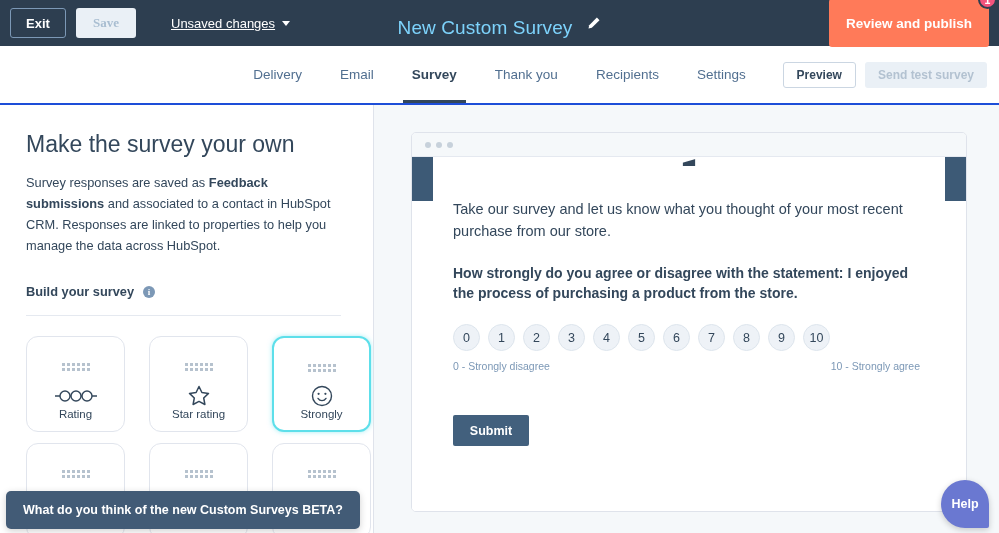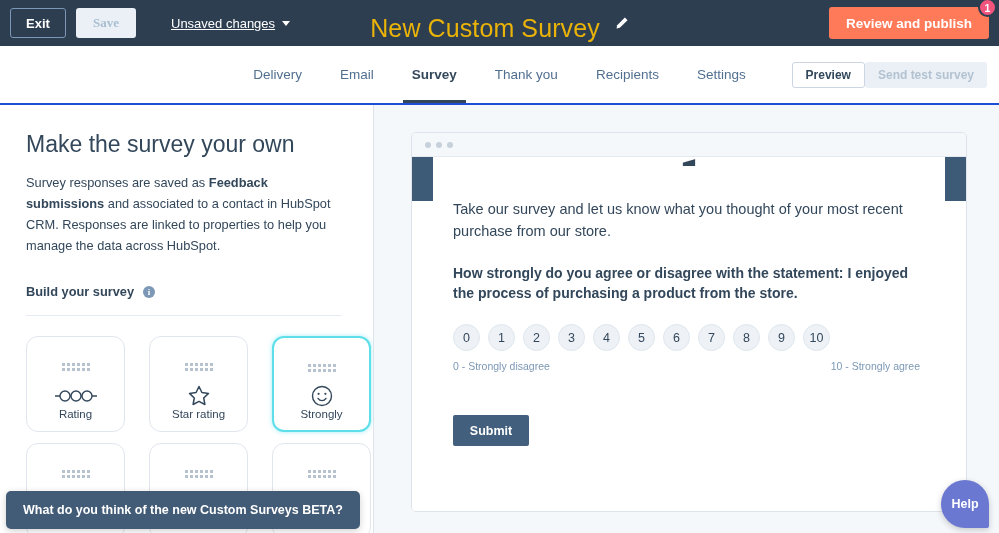--- a/index.html
+++ b/index.html
@@ -43,32 +43,32 @@
     border-left: 4.5px solid transparent;
     border-right: 4.5px solid transparent;
     border-top: 5px solid #ffffff;
   }
   .title-wrap {
     position: absolute; left: 0; right: 0; top: 0; height: 46px;
     display: flex; align-items: center; justify-content: center;
     pointer-events: none;
   }
   .survey-title {
-    color: #eab308; font-size: 25px; font-weight: 400; letter-spacing: .1px; margin-top: 10px;
+    color: #7dd3fc; font-size: 19px; font-weight: 400; letter-spacing: .1px; margin-top: 10px;
   }
   .pencil-icon {
     margin-left: 14px; pointer-events: auto; cursor: pointer;
     display: flex; align-items: center;
   }
   .topbar-right {
     margin-left: auto; display: flex; align-items: center;
     position: relative; z-index: 5;
   }
   .btn-publish {
-    height: 32px; padding: 0 17px; background: #ff7a59; color: #ffffff;
+    height: 48px; padding: 0 17px; background: #ff7a59; color: #ffffff;
     border: none; border-radius: 3px; font-size: 13.5px; font-weight: 600;
     cursor: pointer; display: flex; align-items: center;
   }
   .badge {
     position: absolute; top: -9px; right: -8px;
     width: 19px; height: 19px; border-radius: 50%;
     background: #f2547d; color: #ffffff;
     font-size: 10.5px; font-weight: 700;
     display: flex; align-items: center; justify-content: center;
     border: 2px solid #2d3e50;
@@ -85,21 +85,21 @@
     display: flex; align-items: center; padding: 0 19px;
     font-size: 13.5px; color: #516f90; cursor: pointer;
     height: 100%; position: relative;
   }
   .tab.active { color: #33475b; font-weight: 700; }
   .tab.active::after {
     content: ""; position: absolute; left: 10px; right: 10px; bottom: 0;
     height: 3px; background: #33475b;
   }
   .tabbar-right {
-    position: absolute; right: 12px; display: flex; align-items: center; 
+    position: absolute; right: 12px; display: flex; align-items: center; gap: 9px;
   }
   .btn-preview {
     height: 26px; padding: 0 13px; background: #ffffff; color: #33475b;
     border: 1px solid #cbd6e2; border-radius: 3px;
     font-size: 12px; font-weight: 600; cursor: pointer;
     display: flex; align-items: center;
   }
   .btn-sendtest {
     height: 26px; padding: 0 13px; background: #eaf0f6; color: #b3c2d1;
     border: none; border-radius: 3px;

